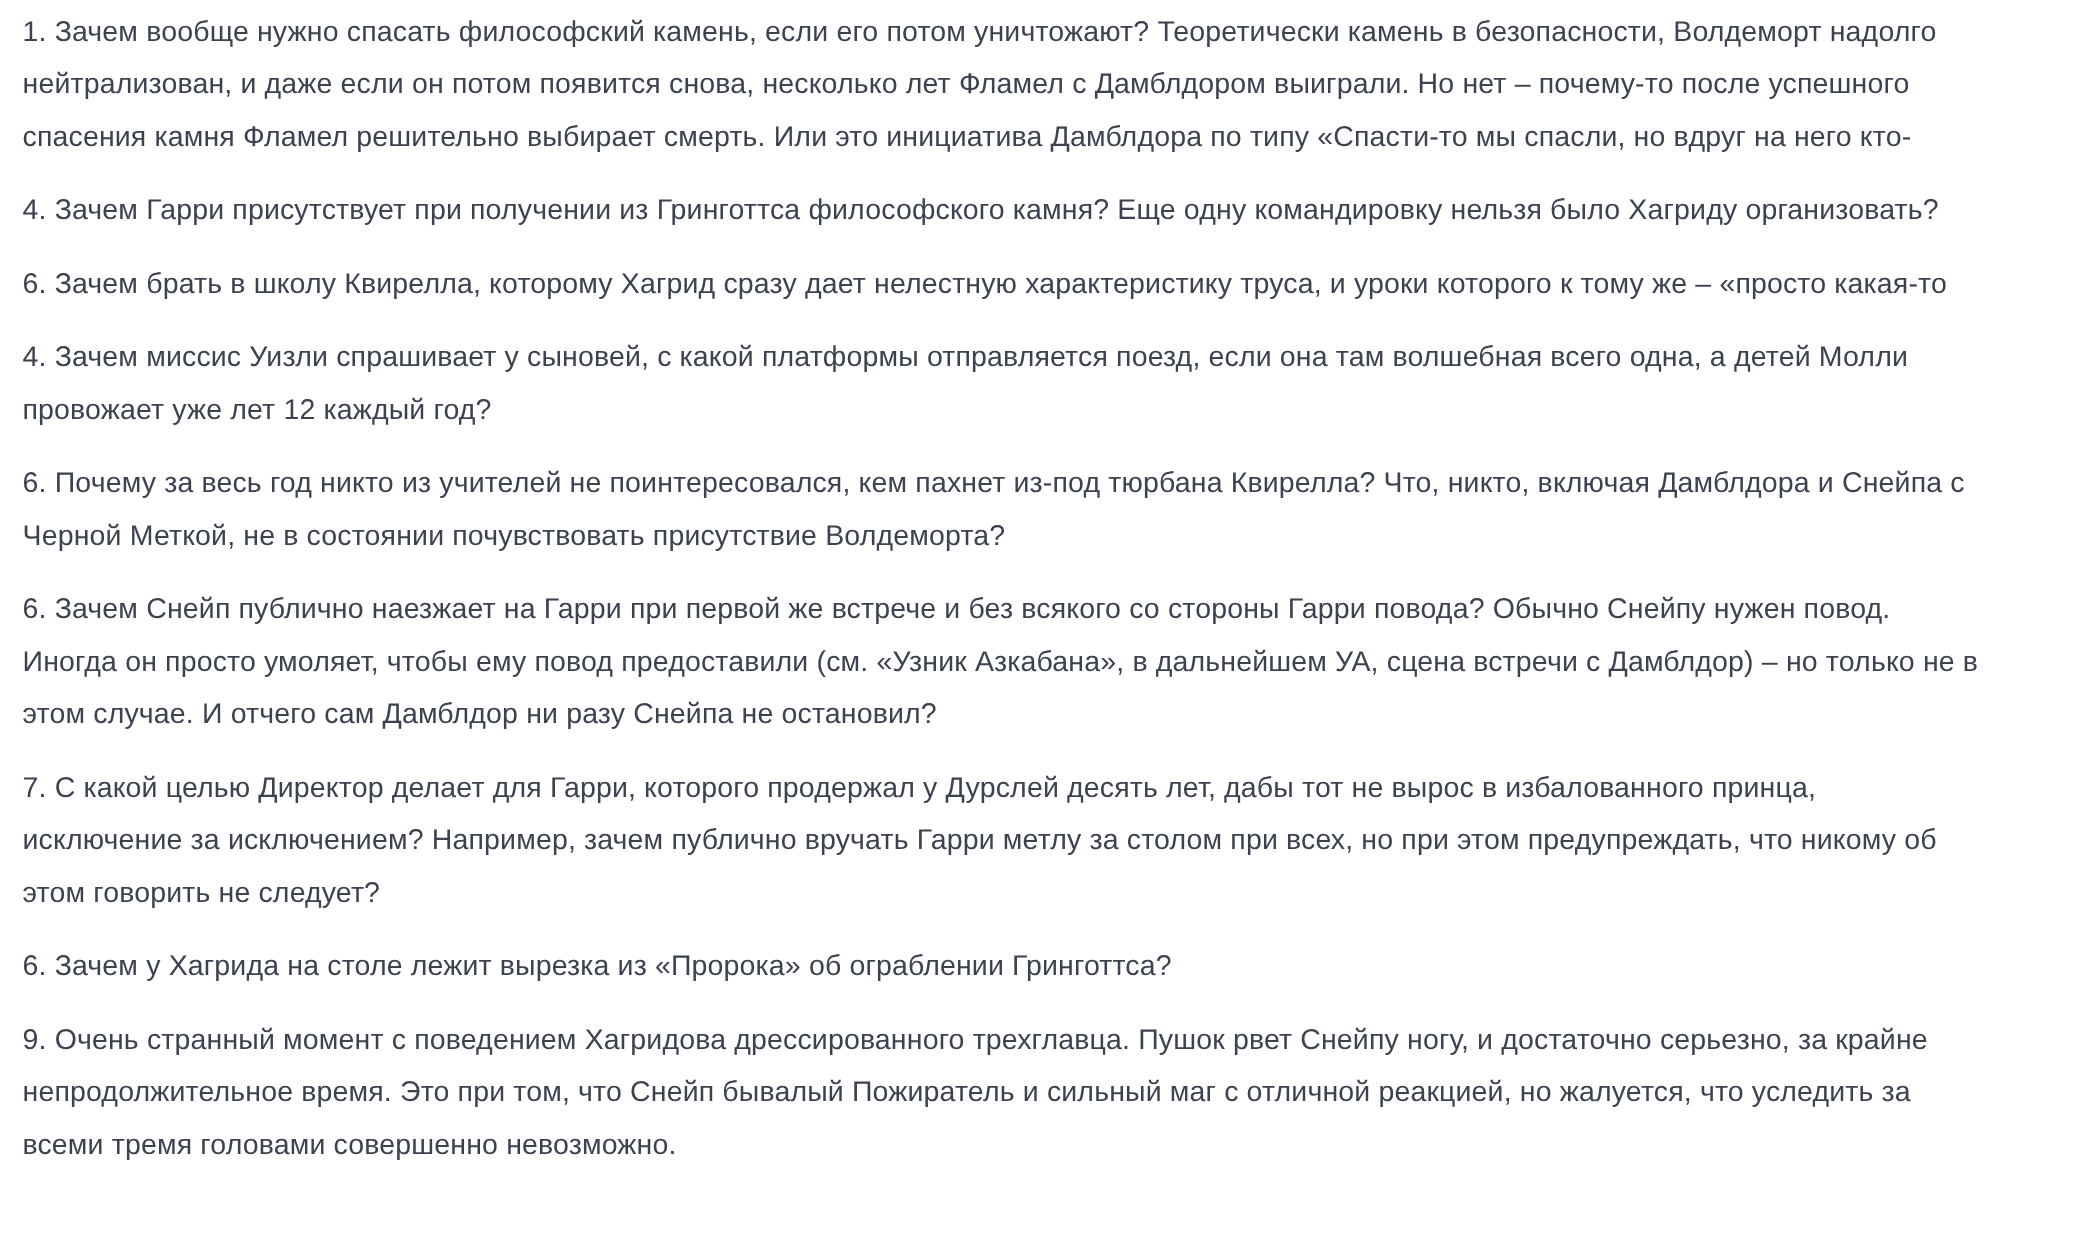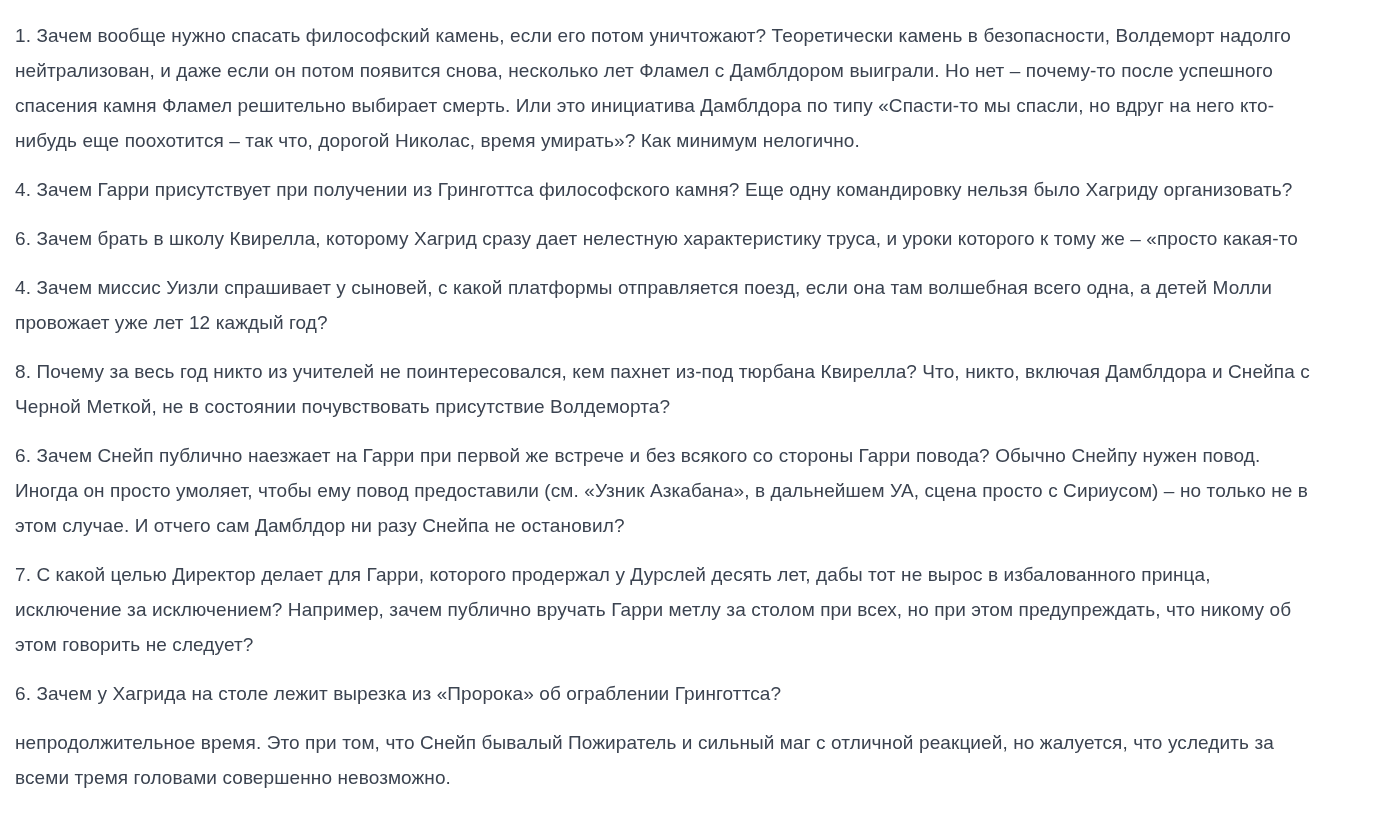--- a/index.html
+++ b/index.html
@@ -5,21 +5,21 @@
   html, body {
     margin: 0;
     padding: 0;
     background: #ffffff;
     overflow-x: hidden;
   }
   .page {
     width: 1399px;
     height: 839px;
     box-sizing: border-box;
-    padding: 18px 15px 0 15px;
+    padding: 4px 15px 0 15px;
     background: #ffffff;
     font-family: "Liberation Sans", "DejaVu Sans", sans-serif;
     font-size: 19px;
     line-height: 35px;
     color: #3b4350;
     letter-spacing: 0.1px;
   }
   .para {
     margin: 0 0 14px 0;
     padding: 0;
@@ -31,55 +31,55 @@
 </style>
 </head>
 <body>
 
 <main class="page">
 
   <p class="para">
     <span class="line">1. Зачем вообще нужно спасать философский камень, если его потом уничтожают? Теоретически камень в безопасности, Волдеморт надолго</span>
     <span class="line">нейтрализован, и даже если он потом появится снова, несколько лет Фламел с Дамблдором выиграли. Но нет – почему-то после успешного</span>
     <span class="line">спасения камня Фламел решительно выбирает смерть. Или это инициатива Дамблдора по типу «Спасти-то мы спасли, но вдруг на него кто-</span>
-    <span class="line">нибудь еще поохотится – так что, дорогой Николас, время умирать»? Как минимум нелогично.</span>
   </p>
 
   <p class="para">
     <span class="line">4. Зачем Гарри присутствует при получении из Гринготтса философского камня? Еще одну командировку нельзя было Хагриду организовать?</span>
   </p>
 
   <p class="para">
     <span class="line">6. Зачем брать в школу Квирелла, которому Хагрид сразу дает нелестную характеристику труса, и уроки которого к тому же – «просто какая-то</span>
   </p>
 
   <p class="para">
     <span class="line">4. Зачем миссис Уизли спрашивает у сыновей, с какой платформы отправляется поезд, если она там волшебная всего одна, а детей Молли</span>
     <span class="line">провожает уже лет 12 каждый год?</span>
   </p>
 
   <p class="para">
-    <span class="line">8. Почему за весь год никто из учителей не поинтересовался, кем пахнет из-под тюрбана Квирелла? Что, никто, включая Дамблдора и Снейпа с</span>
+    <span class="line">6. Почему за весь год никто из учителей не поинтересовался, кем пахнет из-под тюрбана Квирелла? Что, никто, включая Дамблдора и Снейпа с</span>
     <span class="line">Черной Меткой, не в состоянии почувствовать присутствие Волдеморта?</span>
   </p>
 
   <p class="para">
     <span class="line">6. Зачем Снейп публично наезжает на Гарри при первой же встрече и без всякого со стороны Гарри повода? Обычно Снейпу нужен повод.</span>
-    <span class="line">Иногда он просто умоляет, чтобы ему повод предоставили (см. «Узник Азкабана», в дальнейшем УА, сцена просто с Сириусом) – но только не в</span>
+    <span class="line">Иногда он просто умоляет, чтобы ему повод предоставили (см. «Узник Азкабана», в дальнейшем УА, сцена встречи с Дамблдор) – но только не в</span>
     <span class="line">этом случае. И отчего сам Дамблдор ни разу Снейпа не остановил?</span>
   </p>
 
   <p class="para">
     <span class="line">7. С какой целью Директор делает для Гарри, которого продержал у Дурслей десять лет, дабы тот не вырос в избалованного принца,</span>
     <span class="line">исключение за исключением? Например, зачем публично вручать Гарри метлу за столом при всех, но при этом предупреждать, что никому об</span>
     <span class="line">этом говорить не следует?</span>
   </p>
 
   <p class="para">
     <span class="line">6. Зачем у Хагрида на столе лежит вырезка из «Пророка» об ограблении Гринготтса?</span>
   </p>
 
   <p class="para">
+    <span class="line">9. Очень странный момент с поведением Хагридова дрессированного трехглавца. Пушок рвет Снейпу ногу, и достаточно серьезно, за крайне</span>
     <span class="line">непродолжительное время. Это при том, что Снейп бывалый Пожиратель и сильный маг с отличной реакцией, но жалуется, что уследить за</span>
     <span class="line">всеми тремя головами совершенно невозможно.</span>
   </p>
 
 </main>
 
 </body></html>

